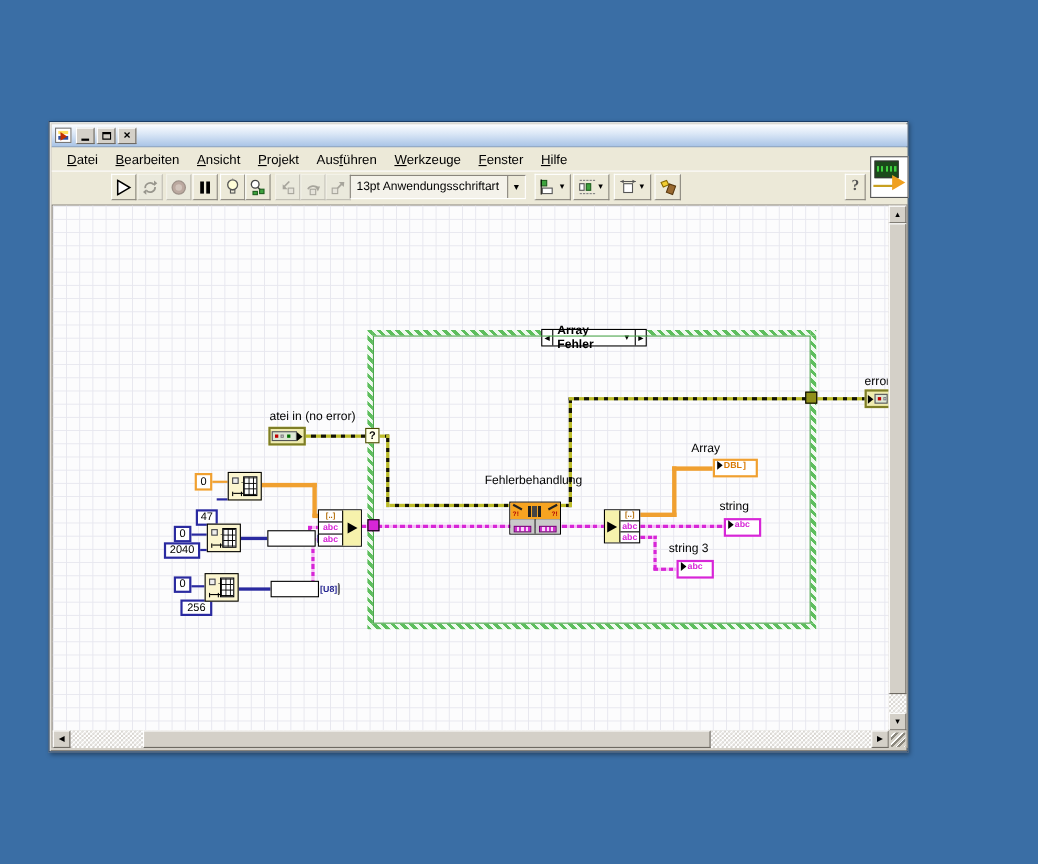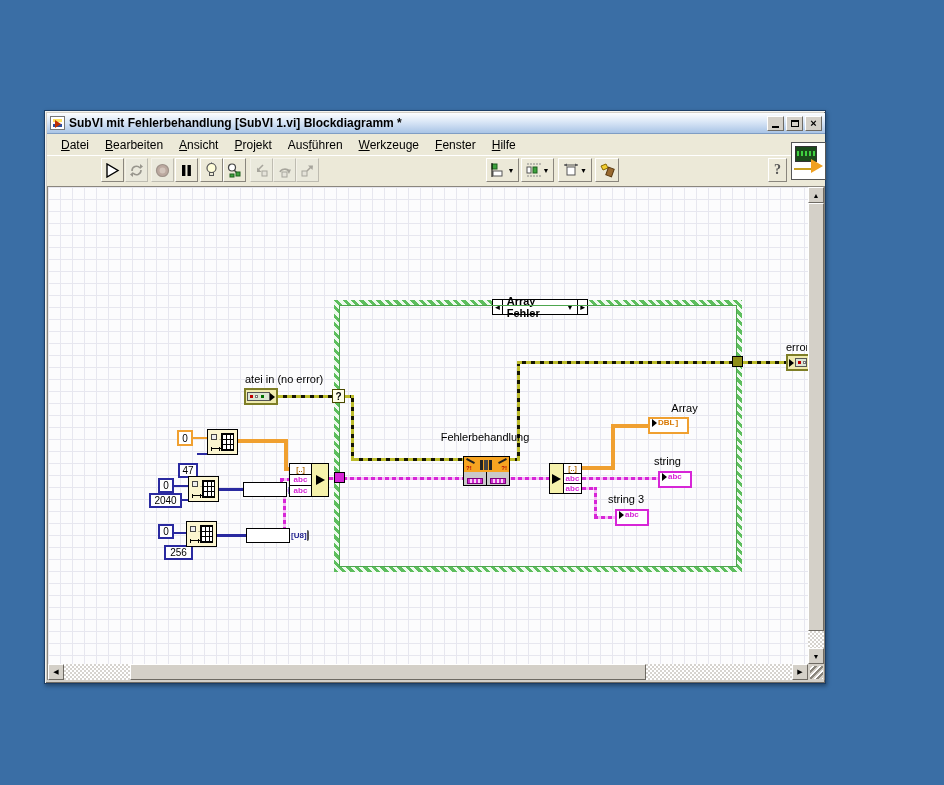--- a/index.html
+++ b/index.html
@@ -167,21 +167,20 @@
   .ind.orange .t { color:#D87800; }
   .ind.pink .t { color:var(--string-wire); }
 </style>
 </head>
 <body>
 
 <div class="abs" id="window">
 
   <div class="abs" id="titlebar">
     <span id="title-icon"></span>
-    <span id="title-text">SubVI mit Fehlerbehandlung [SubVI 1.vi] Blockdiagramm *</span>
     <span class="winbtns">
       <span class="winbtn">
           <span class="glyph-min"></span>
         </span>
       <span class="winbtn">
           <span class="glyph-max"></span>
         </span>
       <span class="winbtn">
           <span class="glyph-close">×</span>
         </span>
@@ -255,20 +254,24 @@
         </svg>
     </span>
     <span class="tbtn disabled" style="left:249px">
       <svg width="15" height="15" viewBox="0 0 15 15">
           <rect x="2" y="8" width="5" height="5" fill="#DDD" stroke="#555"></rect>
           <path d="M7 8 11 4" stroke="#555" stroke-width="1.6" fill="none"></path>
           <polygon points="12.5,7 8,2.5 13,2.5" fill="#555"></polygon>
         </svg>
     </span>
 
+    <span id="font-box">
+      <span class="txt">13pt Anwendungsschriftart</span>
+      <span class="dd-arrow">▼</span>
+    </span>
 
     <span class="tbtn" style="left:439px;width:33px">
       <svg width="16" height="14" viewBox="0 0 16 14">
           <rect x="1" y="1" width="5" height="5" fill="#3DA23D" stroke="#1E5E1E"></rect>
           <rect x="2" y="8" width="9" height="5" fill="#FFF" stroke="#555"></rect>
           <line x1="1" y1="0" x2="1" y2="14" stroke="#000"></line>
         </svg>
       <span class="dd">▼</span>
     </span>
     <span class="tbtn" style="left:474px;width:33px">
@@ -454,21 +457,21 @@
         <span class="arrowcell l" style="width:14px">
             <span class="blk-arrow"></span>
           </span>
         <span class="rows" style="flex:1">
           <span class="row cl" style="height:10px">[..]</span>
           <span class="row" style="height:10px">abc</span>
           <span class="row" style="height:9px">abc</span>
         </span>
       </div>
 
-      <div class="lvlabel" style="left:616px;top:215px;width:41px;text-align:center">Array</div>
+      <div class="lvlabel" style="left:573px;top:215px;width:41px;text-align:center">Array</div>
       <div class="ind orange" style="left:600px;top:230px;width:41px;height:17px">
         <span class="tri"></span>
           <span class="t">DBL</span>
           <span class="t">]</span>
       </div>
 
       <div class="lvlabel" style="left:606px;top:268px">string</div>
       <div class="ind pink" style="left:610px;top:284px;width:34px;height:17px">
         <span class="tri"></span>
           <span class="t">abc</span>

